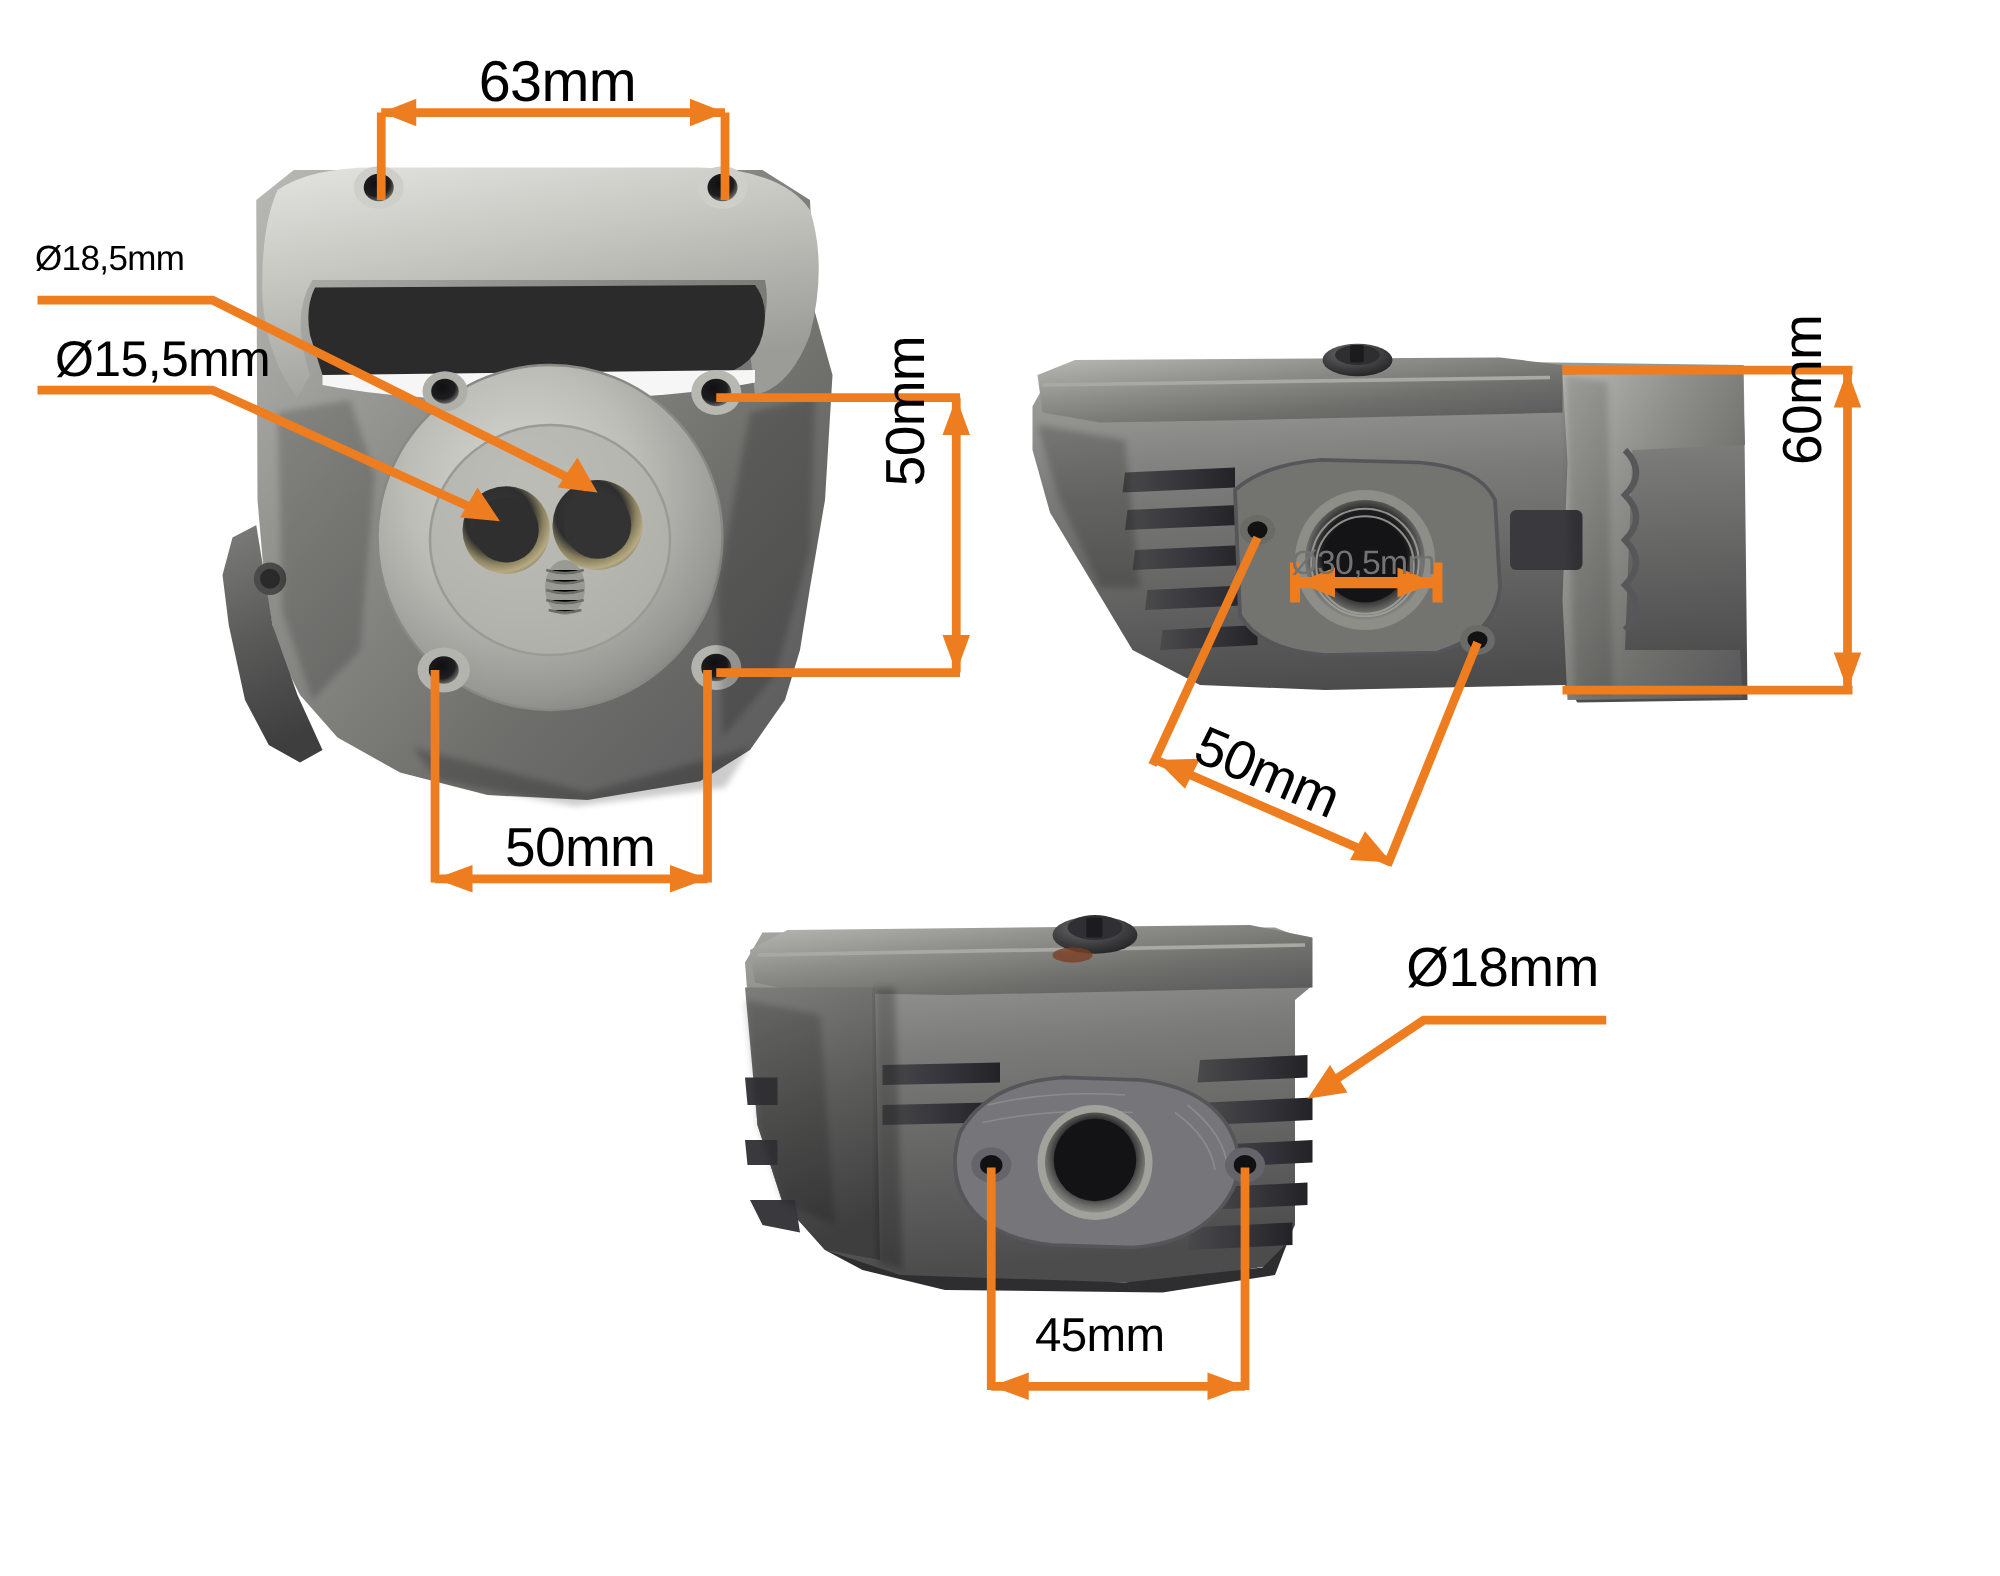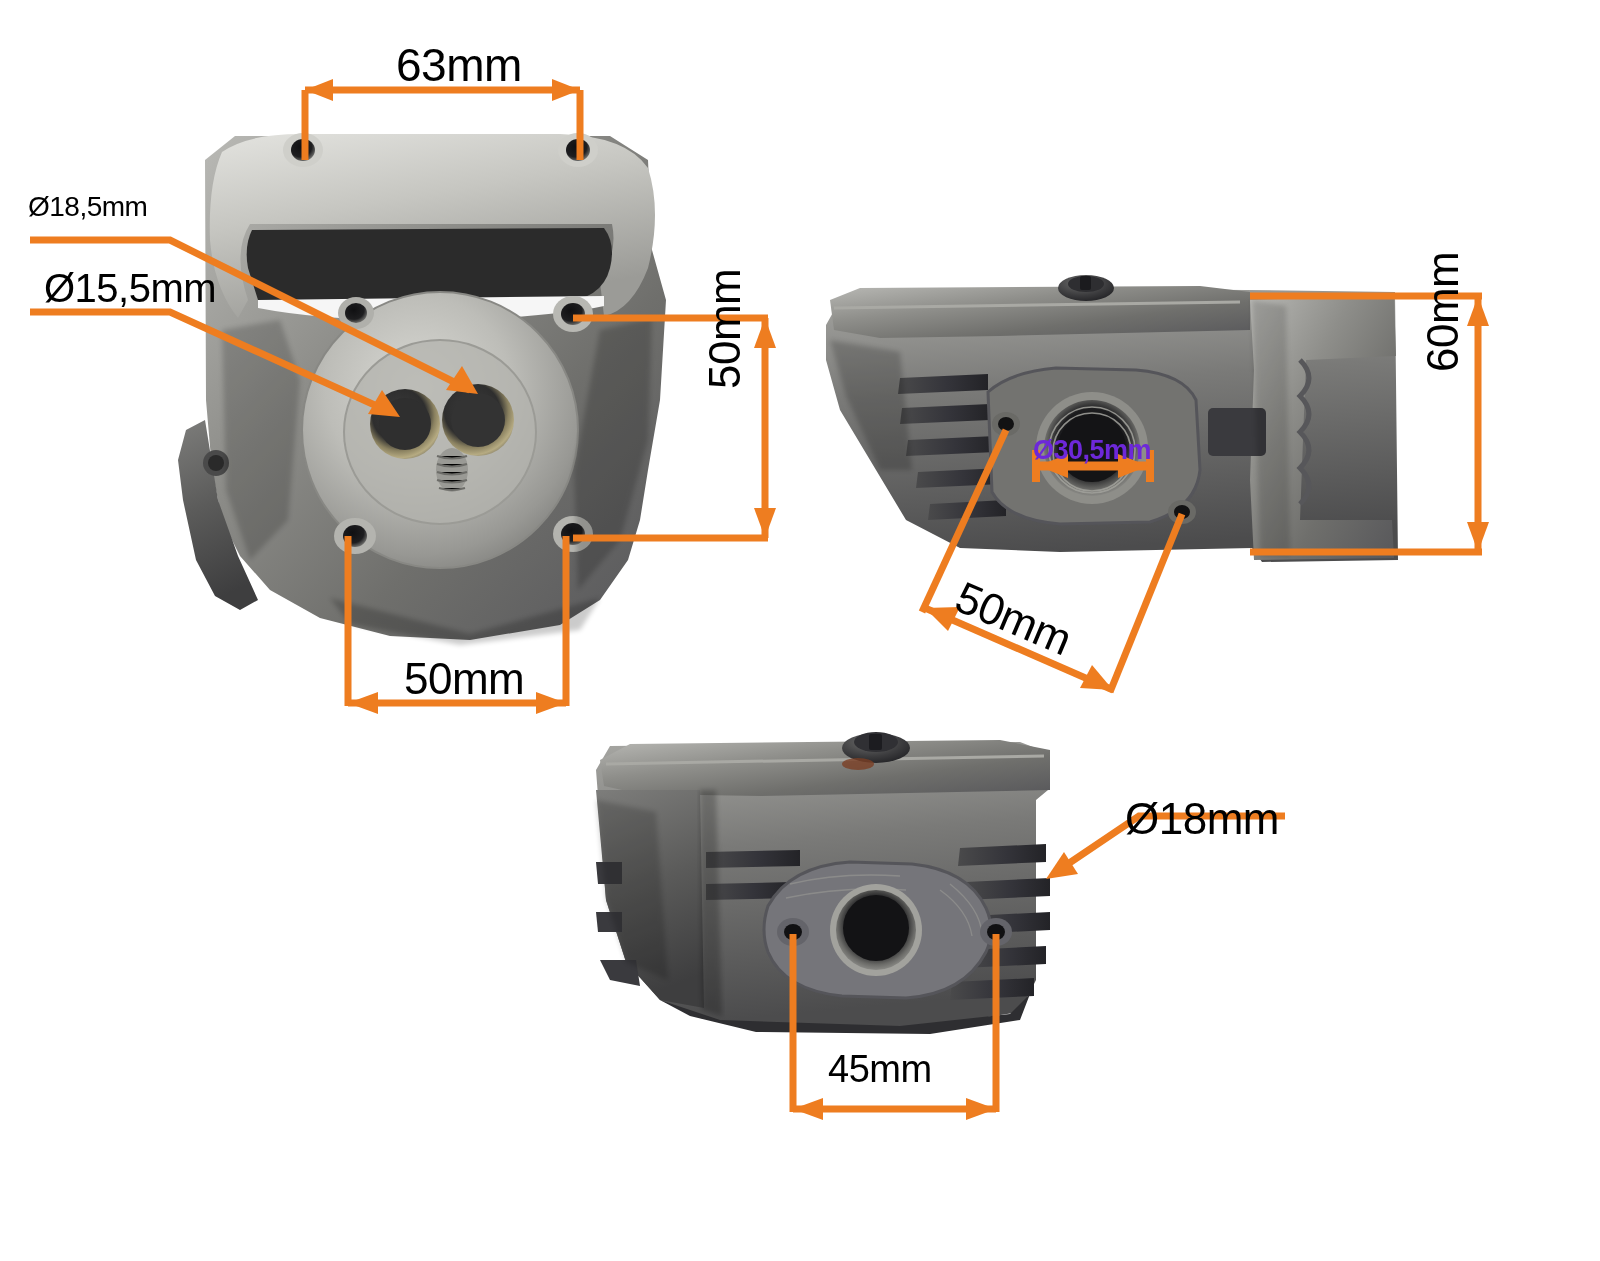--- a/index.html
+++ b/index.html
@@ -1,20 +1,20 @@
 <!DOCTYPE html>
 <html><head>
 <meta charset="utf-8">
 <style>
   html,body{margin:0;padding:0;background:#ffffff;}
   body{width:1600px;height:1261px;position:relative;overflow:hidden;
        font-family:"Liberation Sans","DejaVu Sans",sans-serif;}
   .stage{position:absolute;inset:0;}
   .dimlabel{position:absolute;color:#000;font-weight:400;white-space:nowrap;letter-spacing:-0.5px;}
-  .dimlabel.w{color:#6d28d9;font-weight:700;}
+  .dimlabel.w{color:#737373;font-weight:400;}
   svg.overlay{position:absolute;left:0;top:0;width:1600px;height:1261px;pointer-events:none;}
   
 </style>
 </head>
 <body>
 
 <div class="stage">
 
   <svg class="overlay" viewBox="0 0 1600 1261">
     <defs>
@@ -285,33 +285,33 @@
       <polygon points="1046,879 1078,874 1064,852" stroke="none"></polygon>
 
       <line x1="793" y1="934" x2="793" y2="1112"></line>
       <line x1="996" y1="934" x2="996" y2="1112"></line>
       <line x1="793" y1="1109" x2="996" y2="1109"></line>
       <polygon points="793,1109 823,1098 823,1120" stroke="none"></polygon>
       <polygon points="996,1109 966,1098 966,1120" stroke="none"></polygon>
     </g>
   </svg>
 
-  <div class="dimlabel" style="left:383px;top:38px;font-size:46px;margin-left:13px;">63mm</div>
+  <div class="dimlabel" style="left:383px;top:38px;font-size:46px;">63mm</div>
 
   <div class="dimlabel" style="left:28px;top:191px;font-size:28px;">Ø18,5mm</div>
 
   <div class="dimlabel" style="left:44px;top:266px;font-size:40px;">Ø15,5mm</div>
 
   <div class="dimlabel" style="left:700px;top:389px;font-size:44px;transform:rotate(-90deg);transform-origin:left top;">50mm</div>
 
   <div class="dimlabel" style="left:404px;top:654px;font-size:44px;">50mm</div>
 
   <div class="dimlabel w" style="left:1033px;top:435px;font-size:27px;">Ø30,5mm</div>
 
   <div class="dimlabel" style="left:968px;top:572px;font-size:44px;transform:rotate(23deg);transform-origin:left top;">50mm</div>
 
   <div class="dimlabel" style="left:1418px;top:372px;font-size:44px;transform:rotate(-90deg);transform-origin:left top;">60mm</div>
 
-  <div class="dimlabel" style="left:1125px;top:794px;font-size:44px;">Ø18mm</div>
+  <div class="dimlabel" style="left:1125px;top:750px;font-size:44px;">Ø18mm</div>
 
   <div class="dimlabel" style="left:828px;top:1048px;font-size:38px;">45mm</div>
 
 </div>
 
 </body></html>

